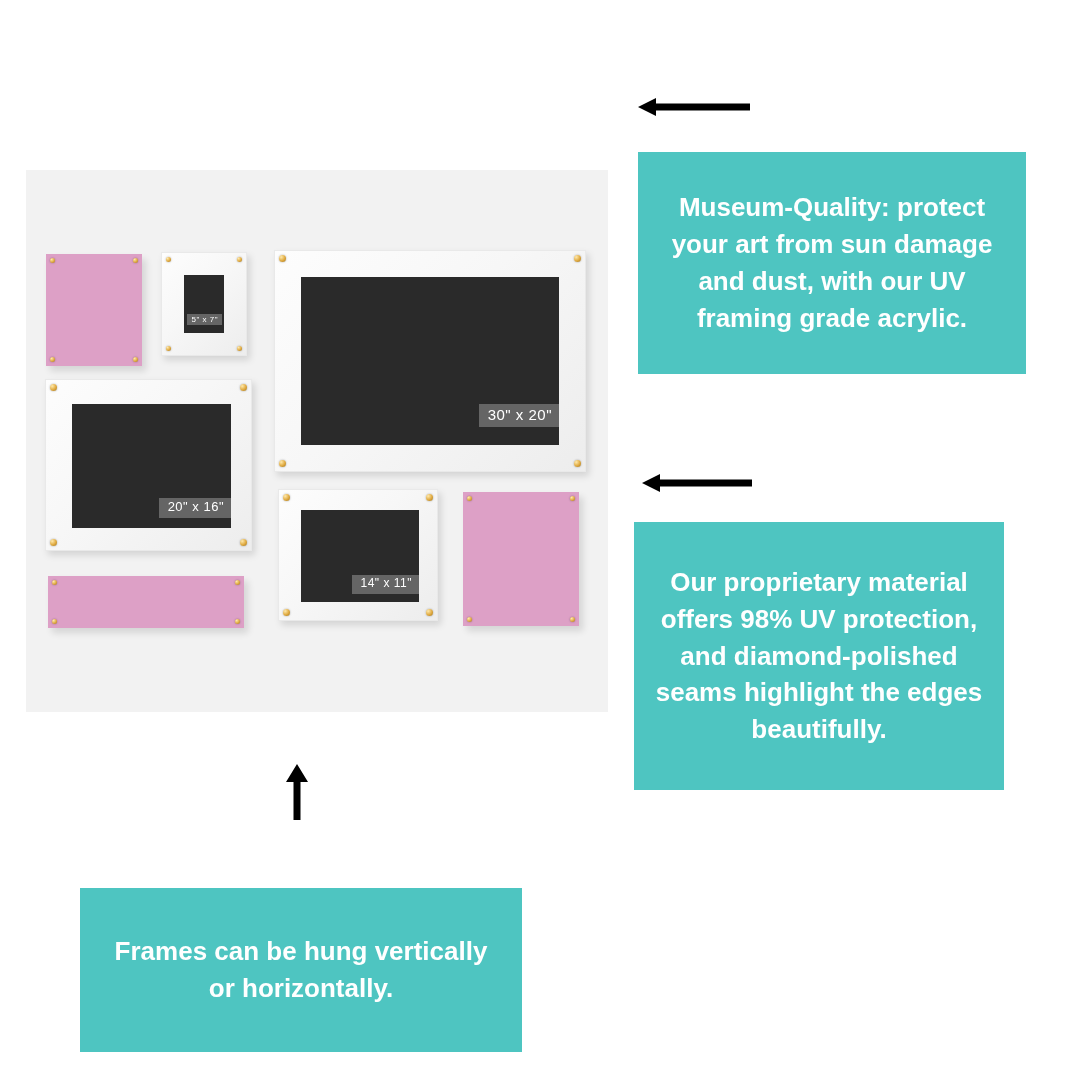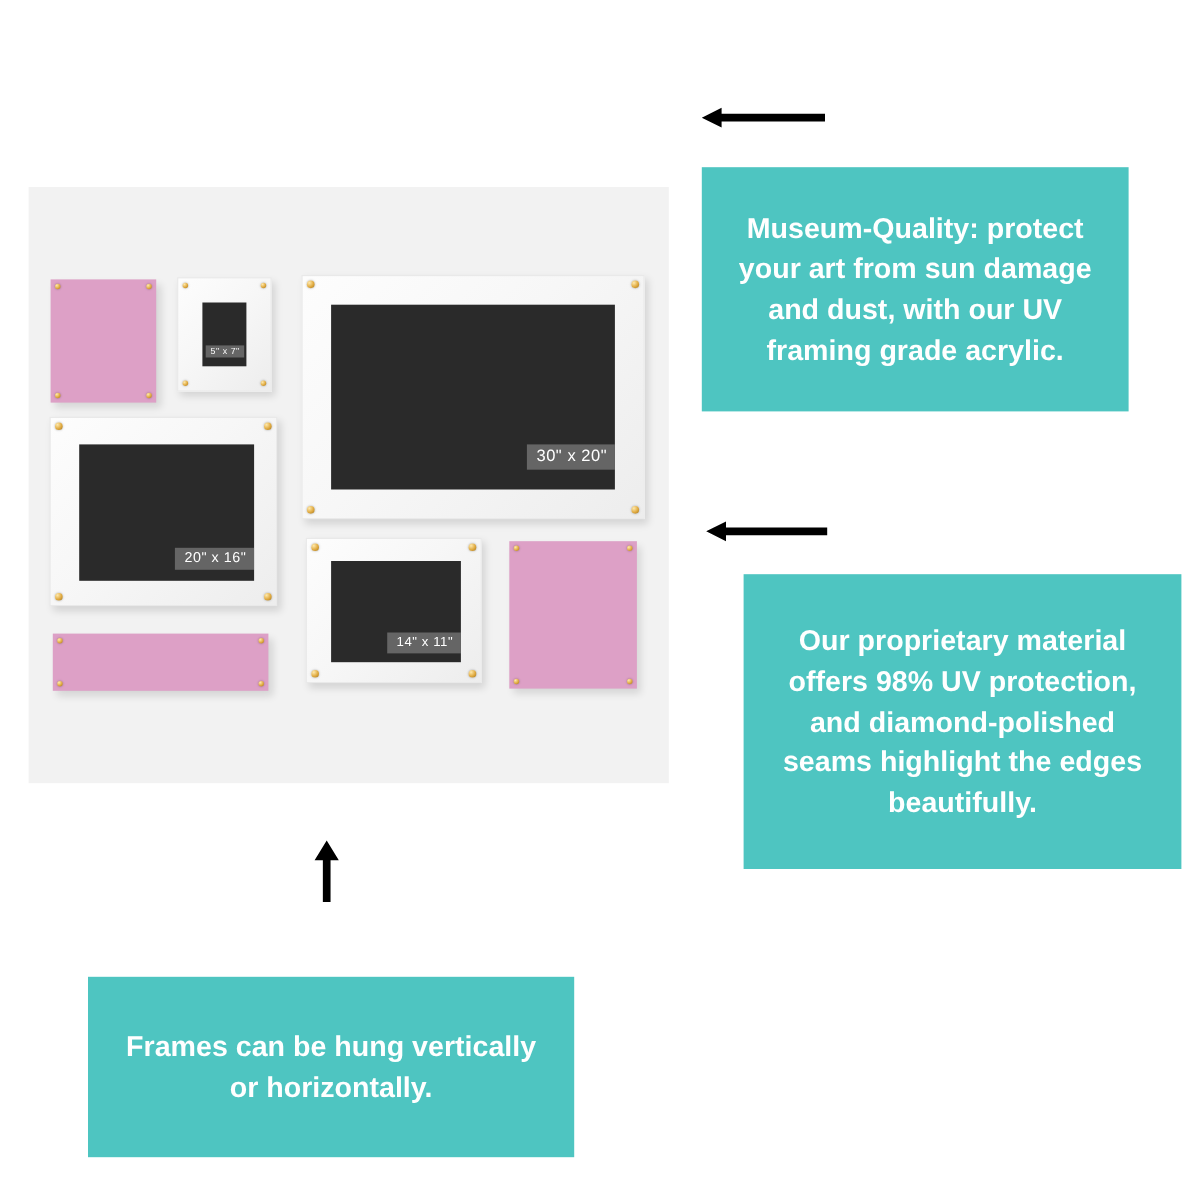--- a/index.html
+++ b/index.html
@@ -127,21 +127,21 @@
     justify-content: center;
     padding: 24px 18px;
   }
   .callout p {
     font-size: 26px;
     line-height: 1.42;
     font-weight: bold;
   }
 
   #callout-museum    { left: 638px; top: 152px; width: 388px; height: 222px; }
-  #callout-uv        { left: 634px; top: 522px; width: 398px; height: 268px; margin-left: 42px; }
+  #callout-uv        { left: 634px; top: 522px; width: 370px; height: 268px; }
   #callout-hanging   { left: 80px;  top: 888px; width: 442px; height: 164px; }
 
   
   .arrow { position: absolute; }
   .arrow svg { display: block; }
 
   #arrow-museum  { left: 636px; top: 96px; }
   #arrow-uv      { left: 640px; top: 472px; }
   #arrow-hanging { left: 284px; top: 762px; }
 </style>

